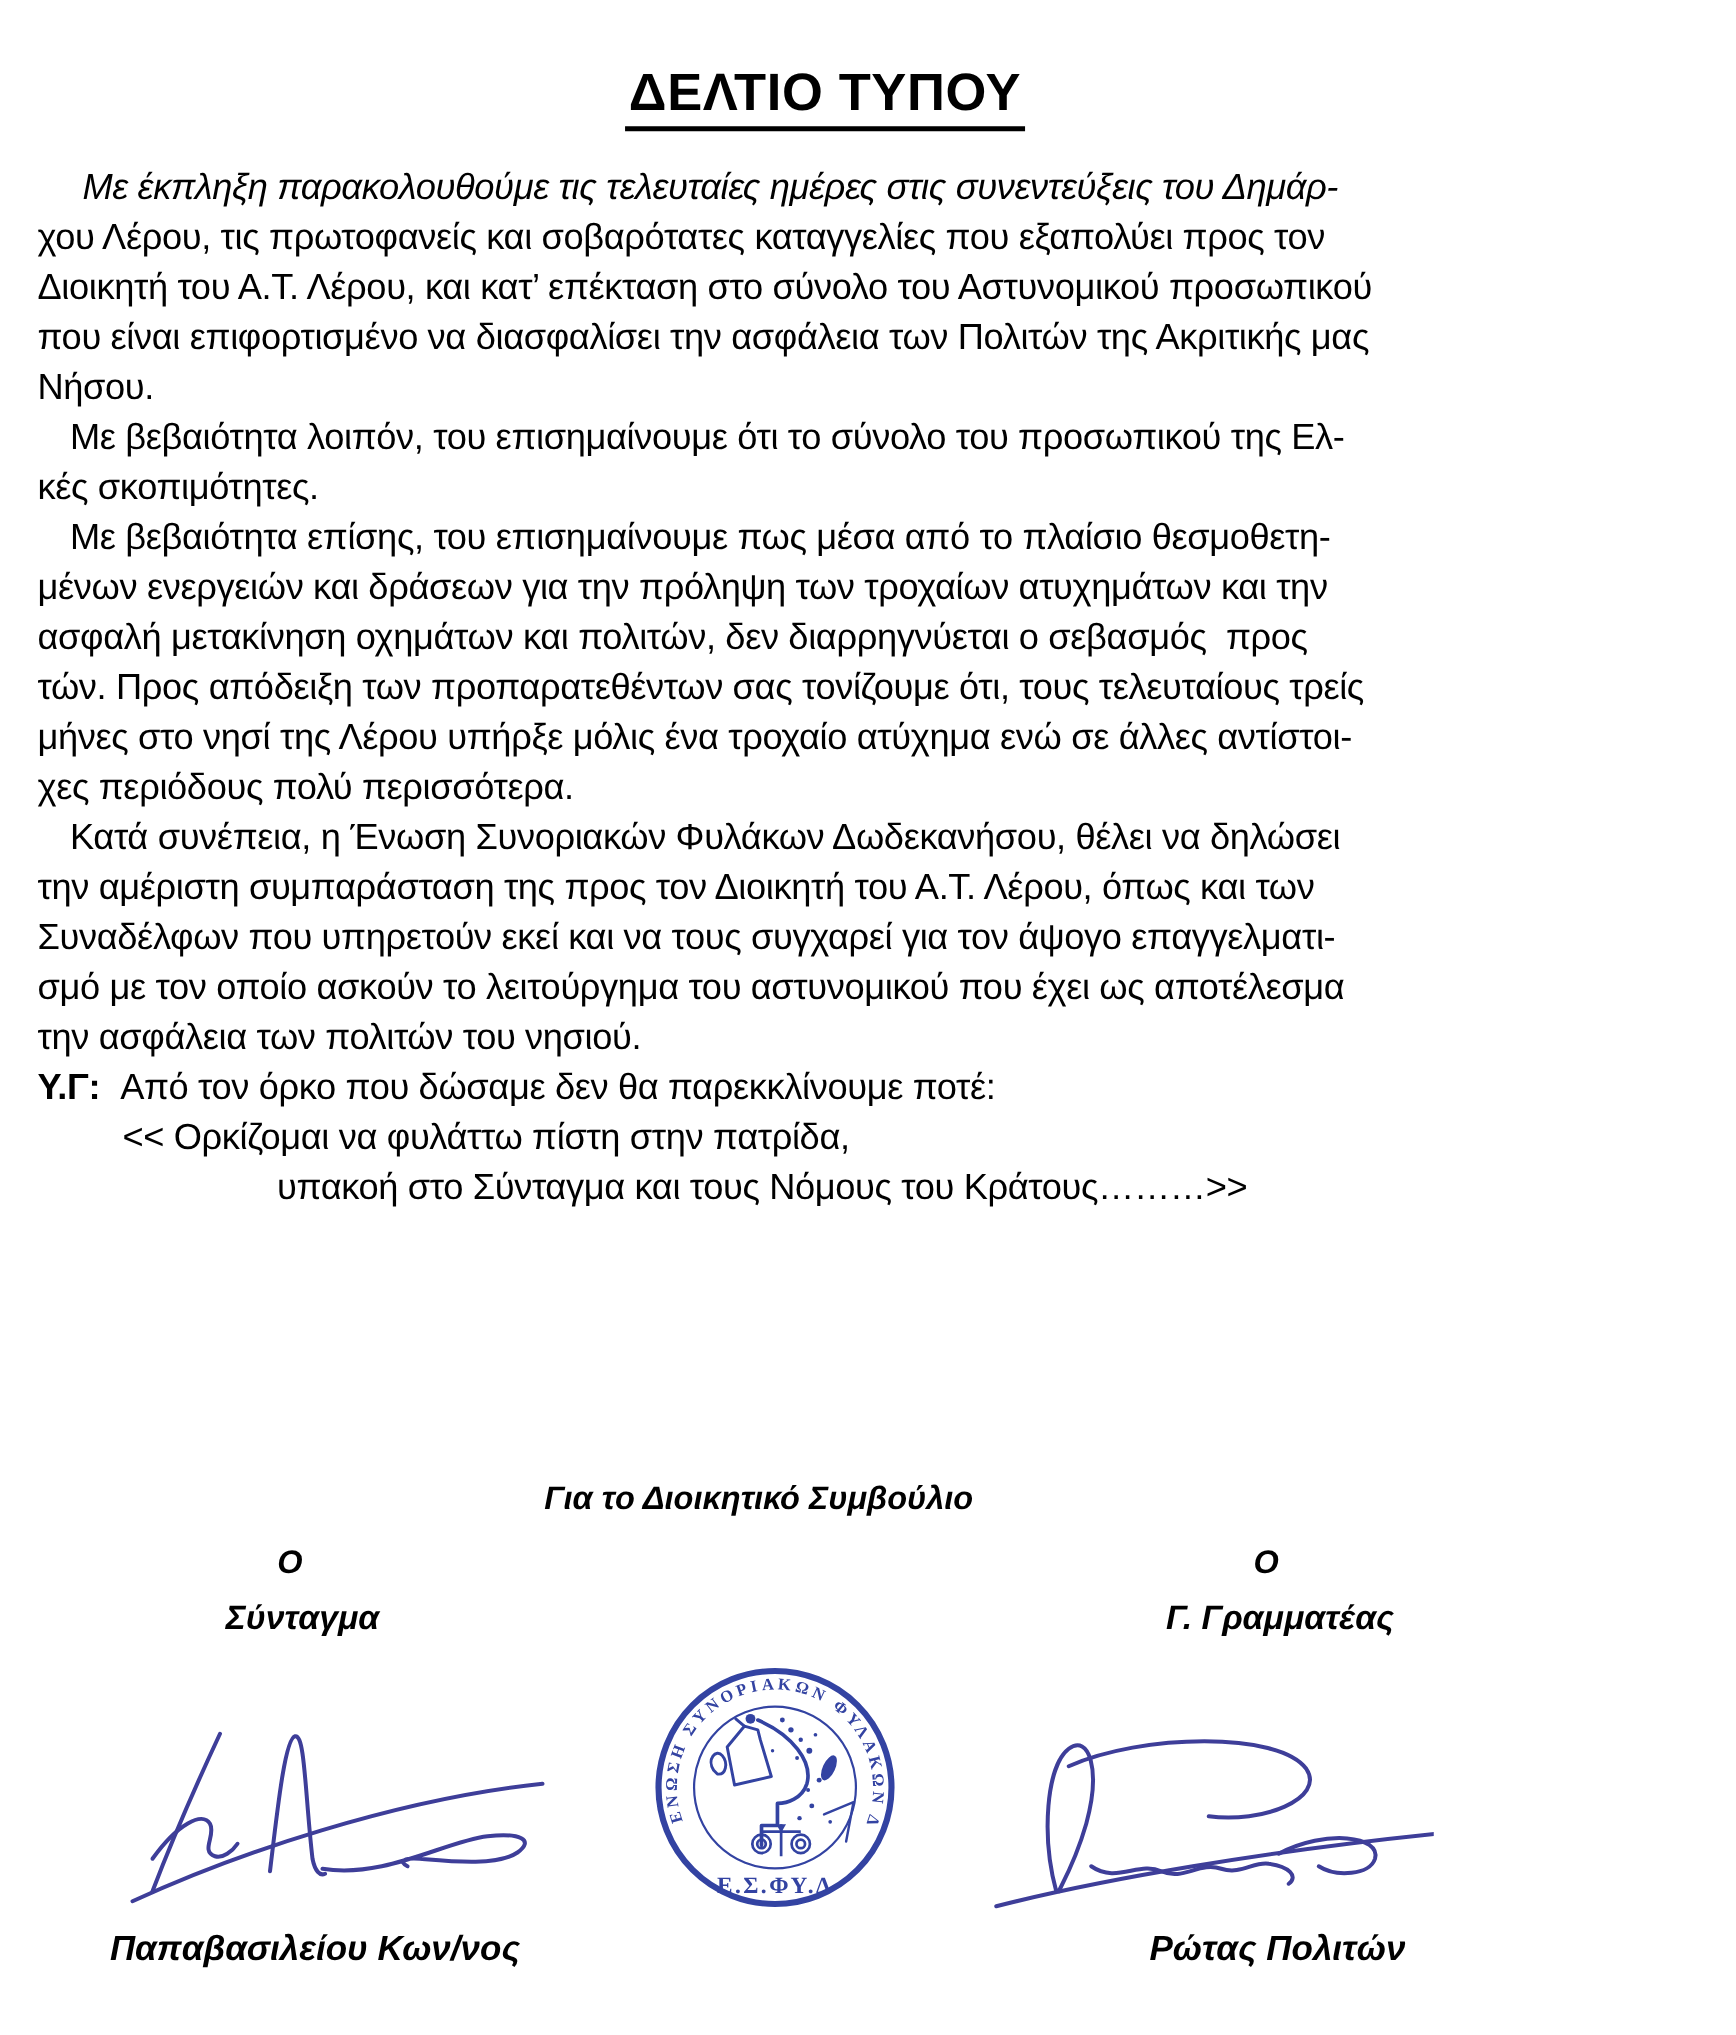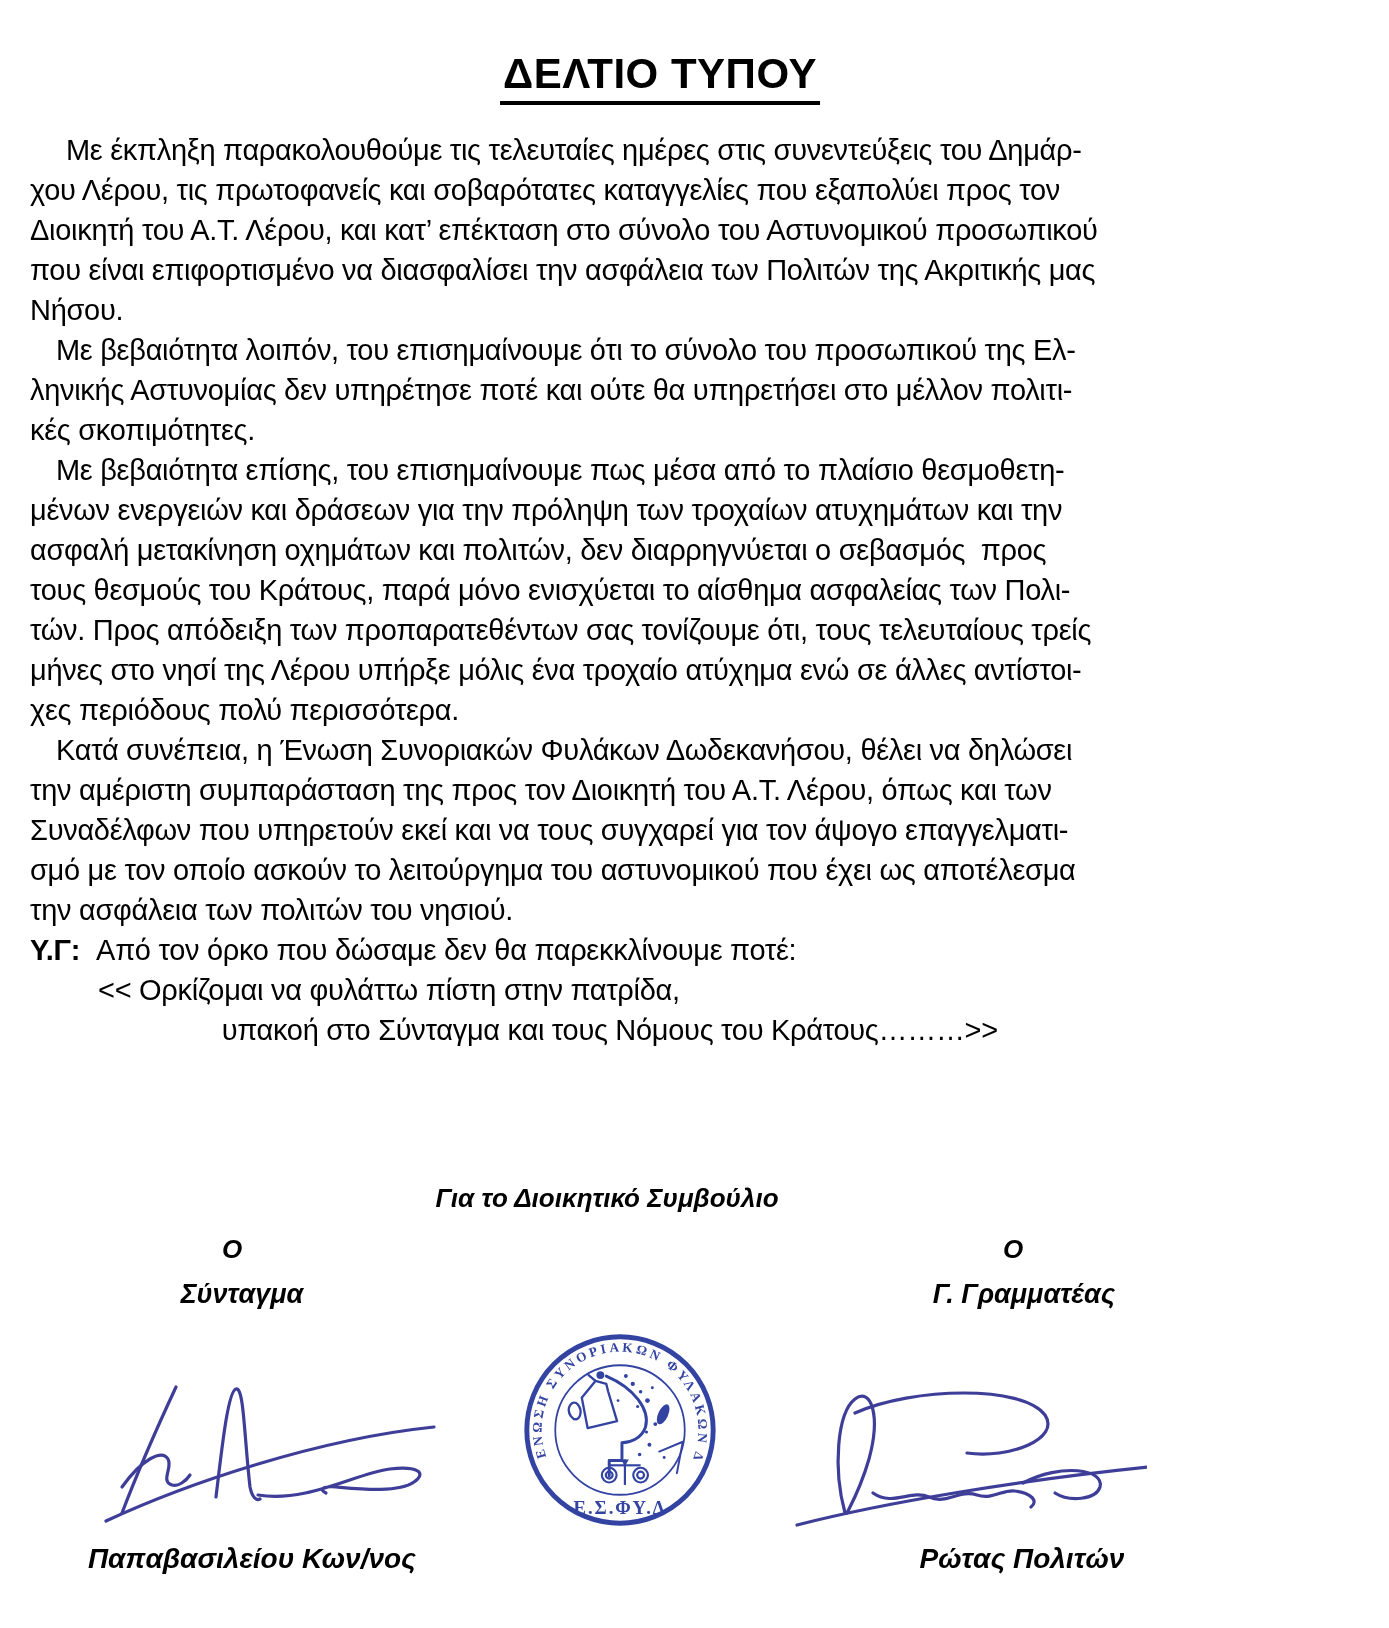--- a/index.html
+++ b/index.html
@@ -35,21 +35,21 @@
     left:30px;
     top:130px;
   }
   .line{
     height:40px;
     line-height:40px;
     font-size:29px;
     letter-spacing:-0.3px;
     white-space:pre;
   }
-  .ind-36{padding-left:36px;}
+  .ind-36{padding-left:36px;font-style:italic;}
   .ind-26{padding-left:26px;}
   .ind-68{padding-left:68px;}
   .ind-92{padding-left:92px;text-align:center;}
   .ps-label{font-weight:bold;margin-right:16px;}
   
   .c-abs{
     position:absolute;
     transform:translateX(-50%);
     white-space:nowrap;
     font-weight:bold;
@@ -78,27 +78,25 @@
   <h1 class="doc-title"><span class="underlined">ΔΕΛΤΙΟ ΤΥΠΟΥ</span></h1>
 
   <div class="body-text">
     <div class="line ind-36">Με έκπληξη παρακολουθούμε τις τελευταίες ημέρες στις συνεντεύξεις του Δημάρ-</div>
     <div class="line">χου Λέρου, τις πρωτοφανείς και σοβαρότατες καταγγελίες που εξαπολύει προς τον</div>
     <div class="line">Διοικητή του Α.Τ. Λέρου, και κατ’ επέκταση στο σύνολο του Αστυνομικού προσωπικού</div>
     <div class="line">που είναι επιφορτισμένο να διασφαλίσει την ασφάλεια των Πολιτών της Ακριτικής μας</div>
     <div class="line">Νήσου.</div>
 
     <div class="line ind-26">Με βεβαιότητα λοιπόν, του επισημαίνουμε ότι το σύνολο του προσωπικού της Ελ-</div>
-    <div class="line">ληνικής Αστυνομίας δεν υπηρέτησε ποτέ και ούτε θα υπηρετήσει στο μέλλον πολιτι-</div>
     <div class="line">κές σκοπιμότητες.</div>
 
     <div class="line ind-26">Με βεβαιότητα επίσης, του επισημαίνουμε πως μέσα από το πλαίσιο θεσμοθετη-</div>
     <div class="line">μένων ενεργειών και δράσεων για την πρόληψη των τροχαίων ατυχημάτων και την</div>
     <div class="line">ασφαλή μετακίνηση οχημάτων και πολιτών, δεν διαρρηγνύεται ο σεβασμός  προς</div>
-    <div class="line">τους θεσμούς του Κράτους, παρά μόνο ενισχύεται το αίσθημα ασφαλείας των Πολι-</div>
     <div class="line">τών. Προς απόδειξη των προπαρατεθέντων σας τονίζουμε ότι, τους τελευταίους τρείς</div>
     <div class="line">μήνες στο νησί της Λέρου υπήρξε μόλις ένα τροχαίο ατύχημα ενώ σε άλλες αντίστοι-</div>
     <div class="line">χες περιόδους πολύ περισσότερα.</div>
 
     <div class="line ind-26">Κατά συνέπεια, η Ένωση Συνοριακών Φυλάκων Δωδεκανήσου, θέλει να δηλώσει</div>
     <div class="line">την αμέριστη συμπαράσταση της προς τον Διοικητή του Α.Τ. Λέρου, όπως και των</div>
     <div class="line">Συναδέλφων που υπηρετούν εκεί και να τους συγχαρεί για τον άψογο επαγγελματι-</div>
     <div class="line">σμό με τον οποίο ασκούν το λειτούργημα του αστυνομικού που έχει ως αποτέλεσμα</div>
     <div class="line">την ασφάλεια των πολιτών του νησιού.</div>
 

